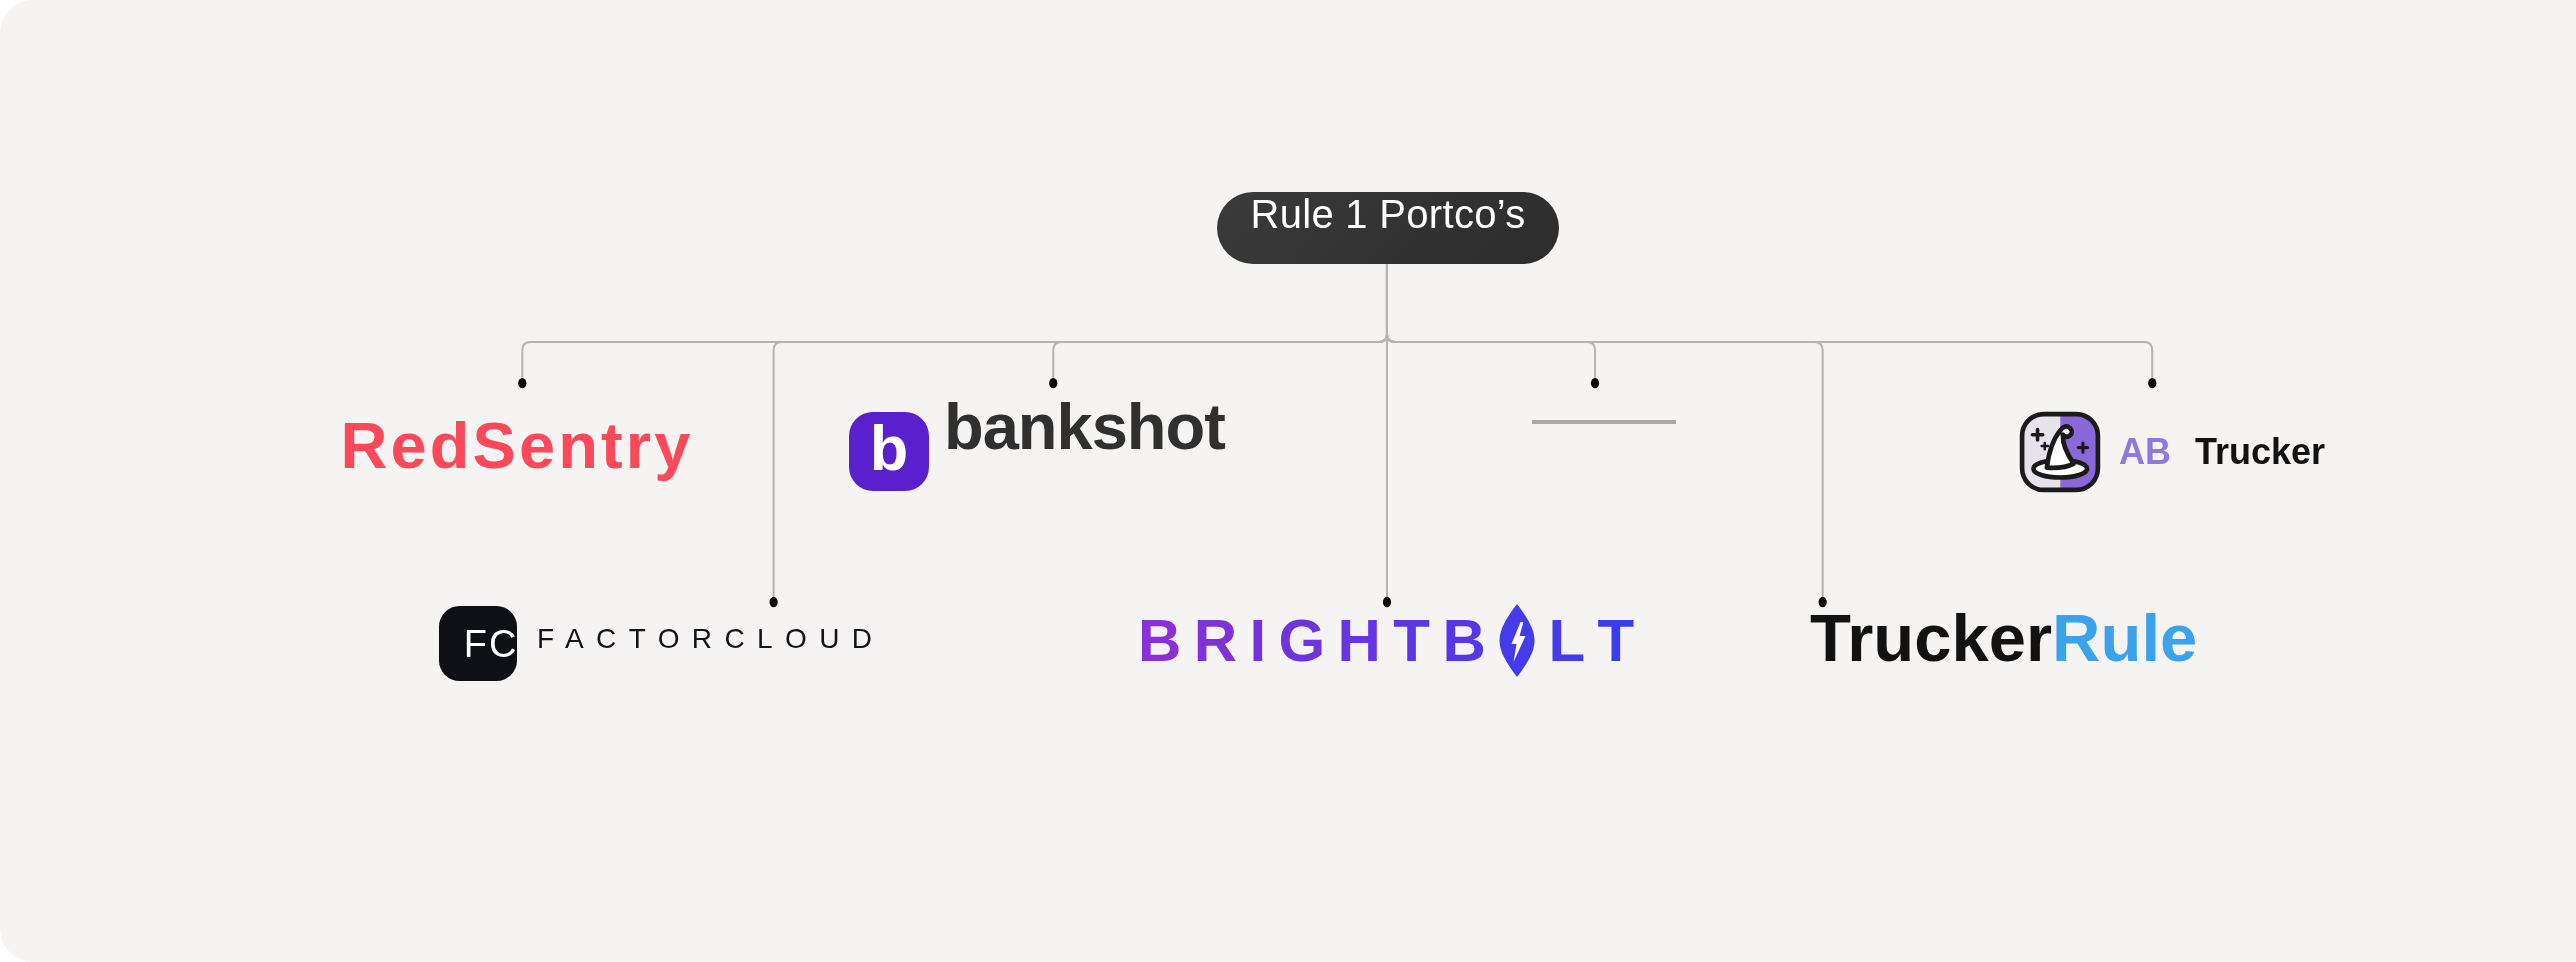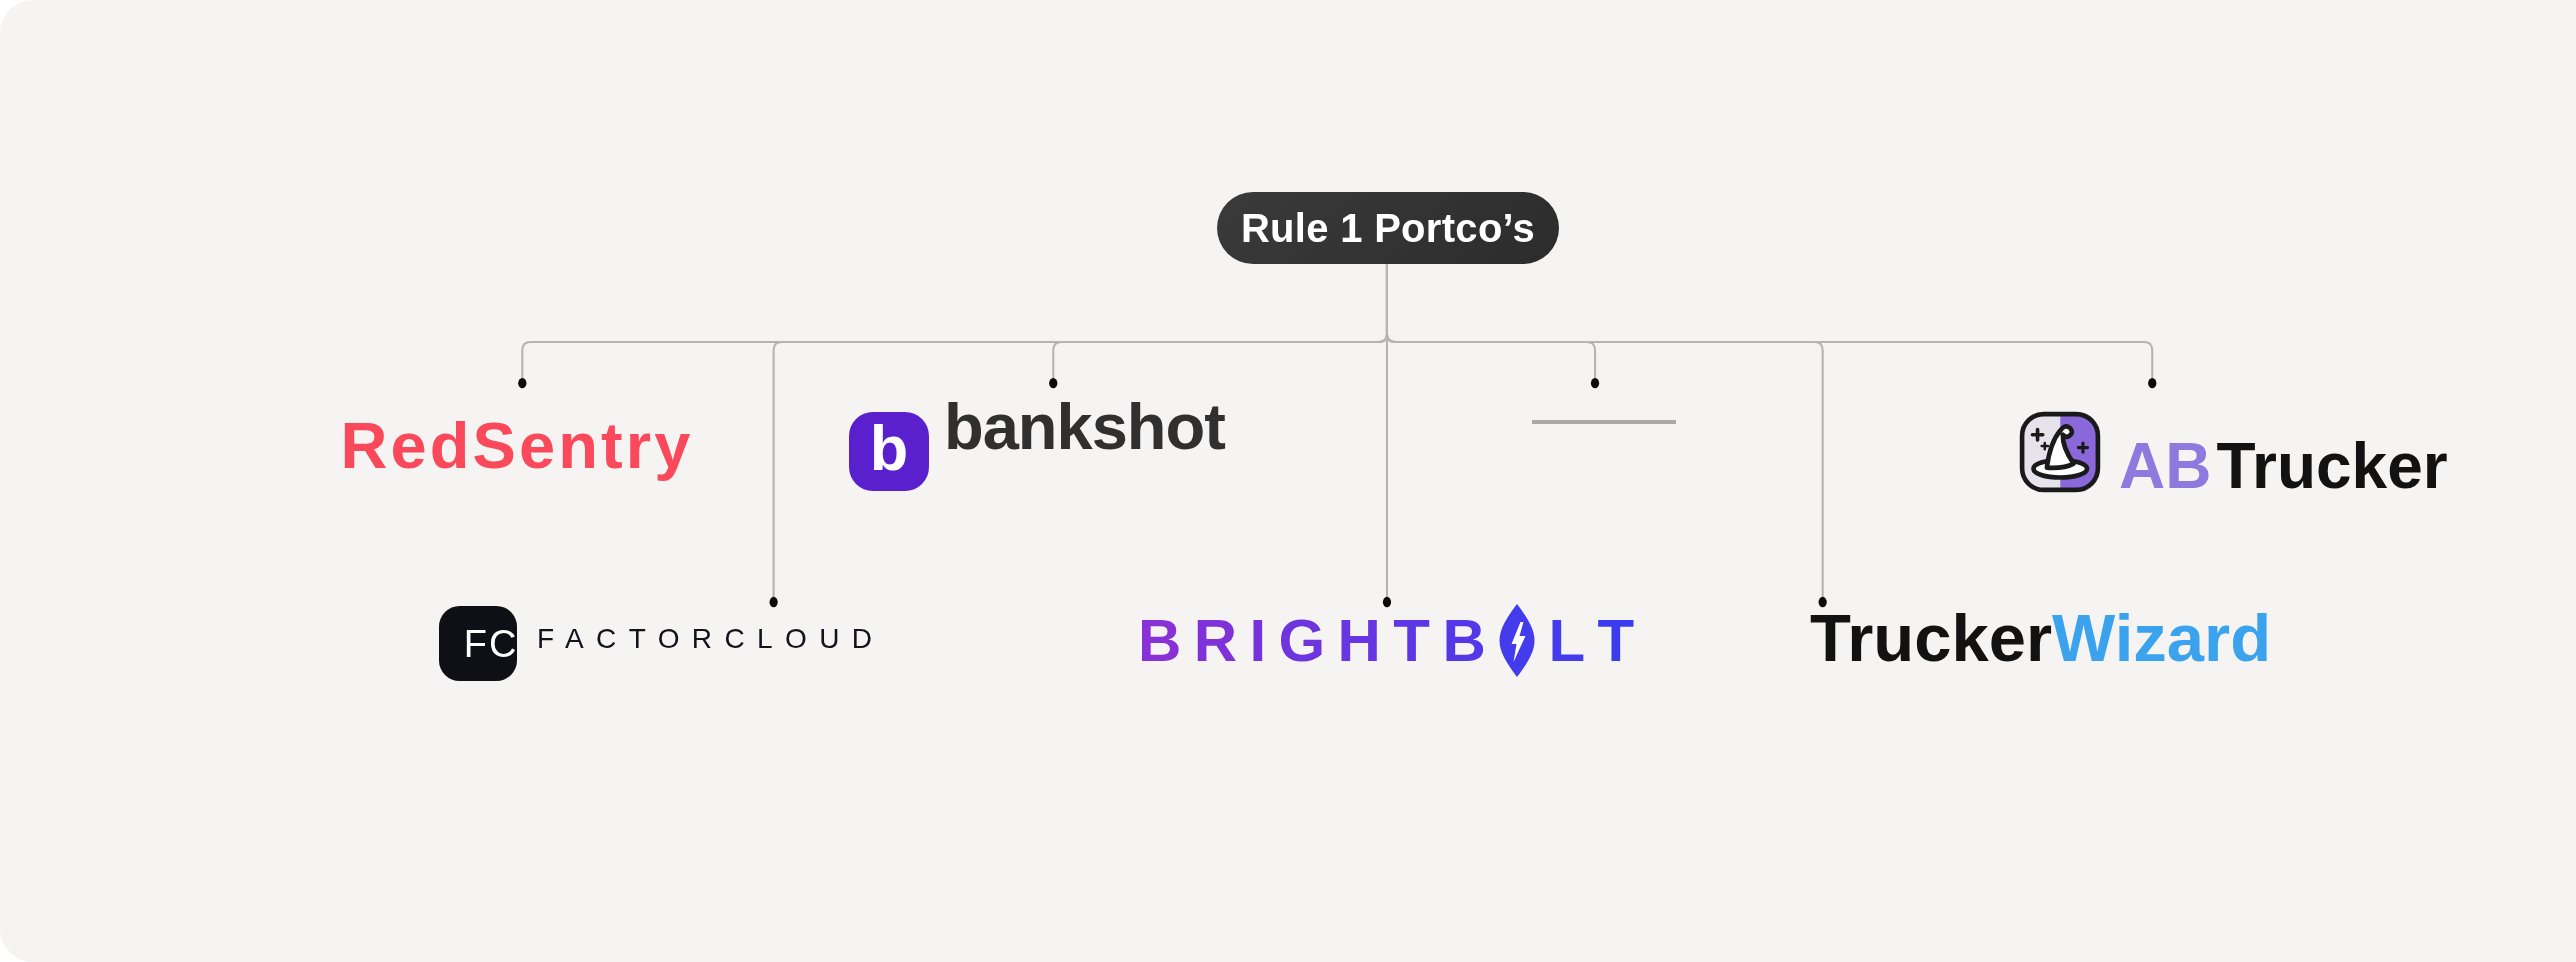--- a/index.html
+++ b/index.html
@@ -3,43 +3,43 @@
 <meta charset="utf-8">
 <style>
   html,body{margin:0;padding:0;background:#FFFFFF;}
   body{width:2724px;height:962px;position:relative;overflow:hidden;
        font-family:"Liberation Sans", sans-serif;}
   .canvas{position:absolute;inset:0;background:#F5F4F2;border-radius:33px;}
   .abs{position:absolute;}
   
   .pill{left:1217px;top:192px;width:342px;height:72px;border-radius:36px;
         background:linear-gradient(135deg,#3a3a3a 0%,#2c2c2c 100%);
-        display:flex;align-items:center;justify-content:center;
-        color:#fff;font-size:40px;font-weight:700;letter-spacing:0.3px;}
+        display:flex;align-items:flex-start;justify-content:center;
+        color:#fff;font-size:40px;font-weight:400;letter-spacing:0.3px;}
   
   svg.edges{left:0;top:0;}
   
   .redsentry{left:330px;top:411px;width:374px;height:67px;line-height:1;
              font-size:65px;font-weight:700;letter-spacing:3.1px;
              display:flex;justify-content:center;align-items:flex-end;}
   
   .bs-icon{left:849px;top:412px;width:80px;height:79px;border-radius:24px;
            display:flex;align-items:center;justify-content:center;}
   .bs-icon span{color:#fff;font-size:63px;font-weight:700;line-height:1;
                 transform:translateY(-3.1px);}
   .bs-text{left:944px;top:394px;font-size:65px;font-weight:700;
            letter-spacing:-1px;line-height:1;}
   
   .rox-line{left:1532px;top:420px;width:144px;height:3.6px;}
   .rox-text{left:1528px;top:401px;width:150px;text-align:center;
             font-size:106px;font-weight:400;letter-spacing:-2.1px;line-height:1;}
   
   .abw-icon{left:2019px;top:411px;width:82px;height:82px;}
-  .abw-text{left:2119px;top:434px;display:flex;gap:5px;line-height:1;
-            font-size:64px;}
+  .abw-text{left:2119px;top:434px;display:flex;gap:24px;line-height:1;
+            font-size:36px;}
   .abw-ab{font-weight:800;}
   .abw-w{font-weight:700;}
   
   .fc-icon{left:439px;top:606px;width:78px;height:75px;border-radius:20.6px;
            display:flex;align-items:center;justify-content:flex-end;}
   .fc-icon span{color:#fff;font-size:38px;font-weight:400;letter-spacing:2.1px;
                 line-height:1;transform:translateX(1.5px);}
   .fc-text{left:537px;top:625px;font-size:28px;font-weight:500;
            letter-spacing:12.4px;line-height:1;}
   
@@ -134,17 +134,17 @@
       <span style="color: rgb(84, 56, 231);">B</span>
       <svg class="bolt" width="38" height="75" viewBox="0 0 74 150">
       <path d="M37 2 C58 30 72 52 72 75 C72 98 58 120 37 148 C16 120 2 98 2 75 C2 52 16 30 37 2 Z" fill="#433BEC"></path>
       <polygon points="44,38 26,82 36,82 30,118 54,66 42,66 50,38" fill="#FFFFFF"></polygon>
     </svg>
       <span style="color: rgb(67, 59, 236);">L</span>
       <span style="color: rgb(59, 60, 239);">T</span>
     </div>
 
   <div class="abs tc">
-    <span style="color: rgb(18, 18, 18);">Trucker</span><span style="color: rgb(59, 163, 238);">Wizard</span>
+    <span style="color: rgb(18, 18, 18);">Trucker</span><span style="color: rgb(59, 163, 238);">Rule</span>
   </div>
 
 </div>
 
 
 </body></html>

